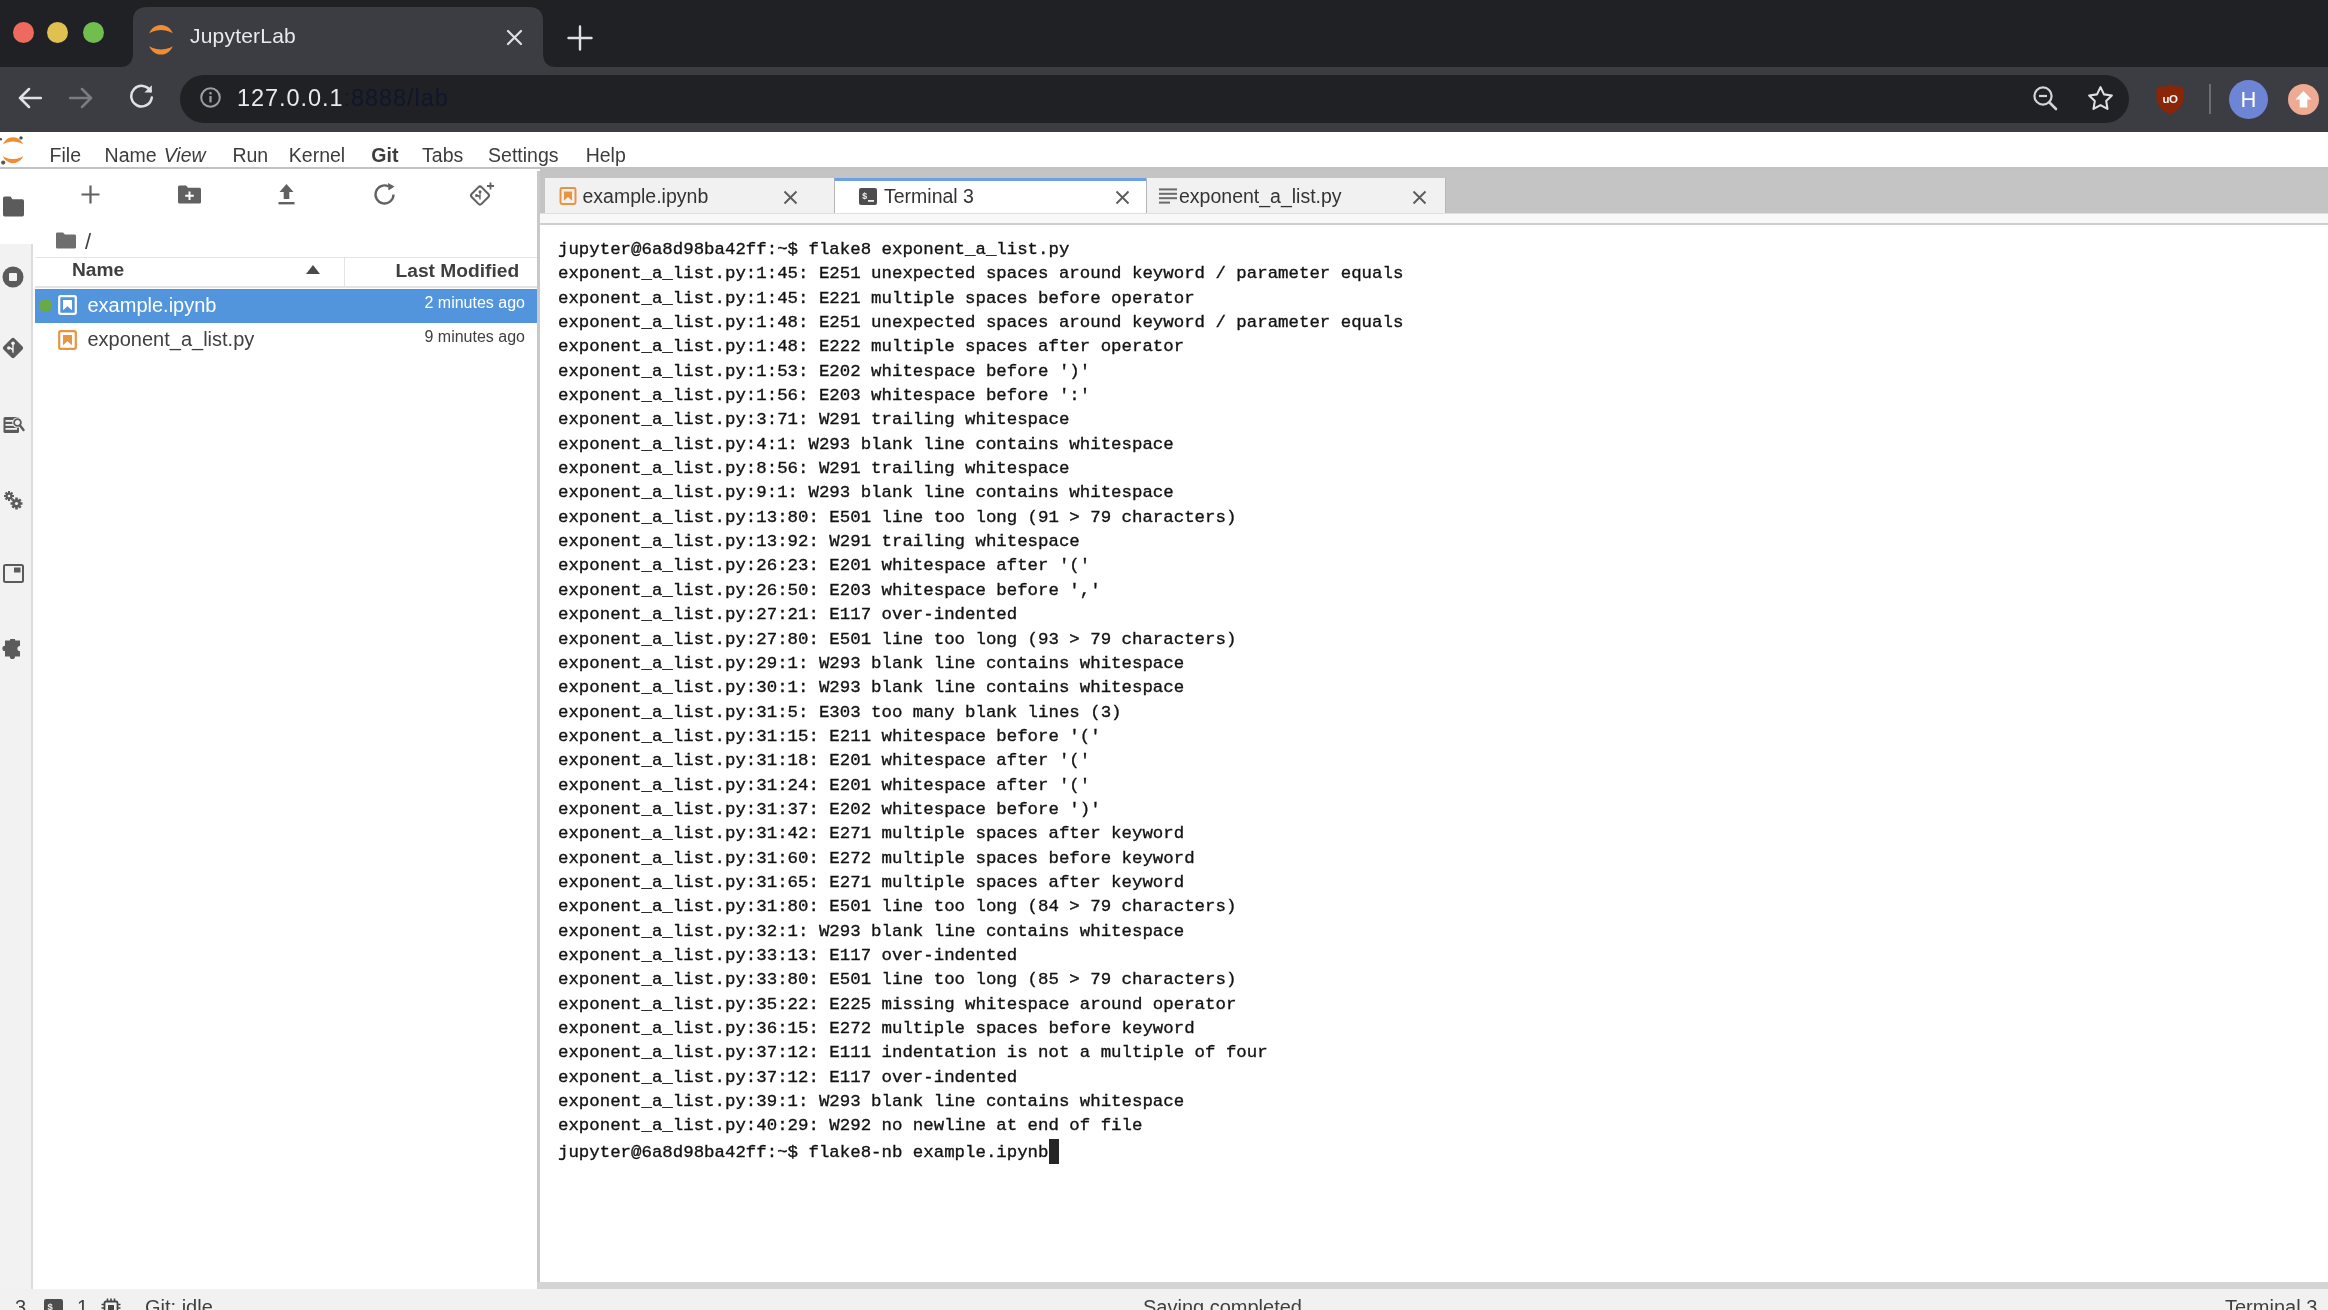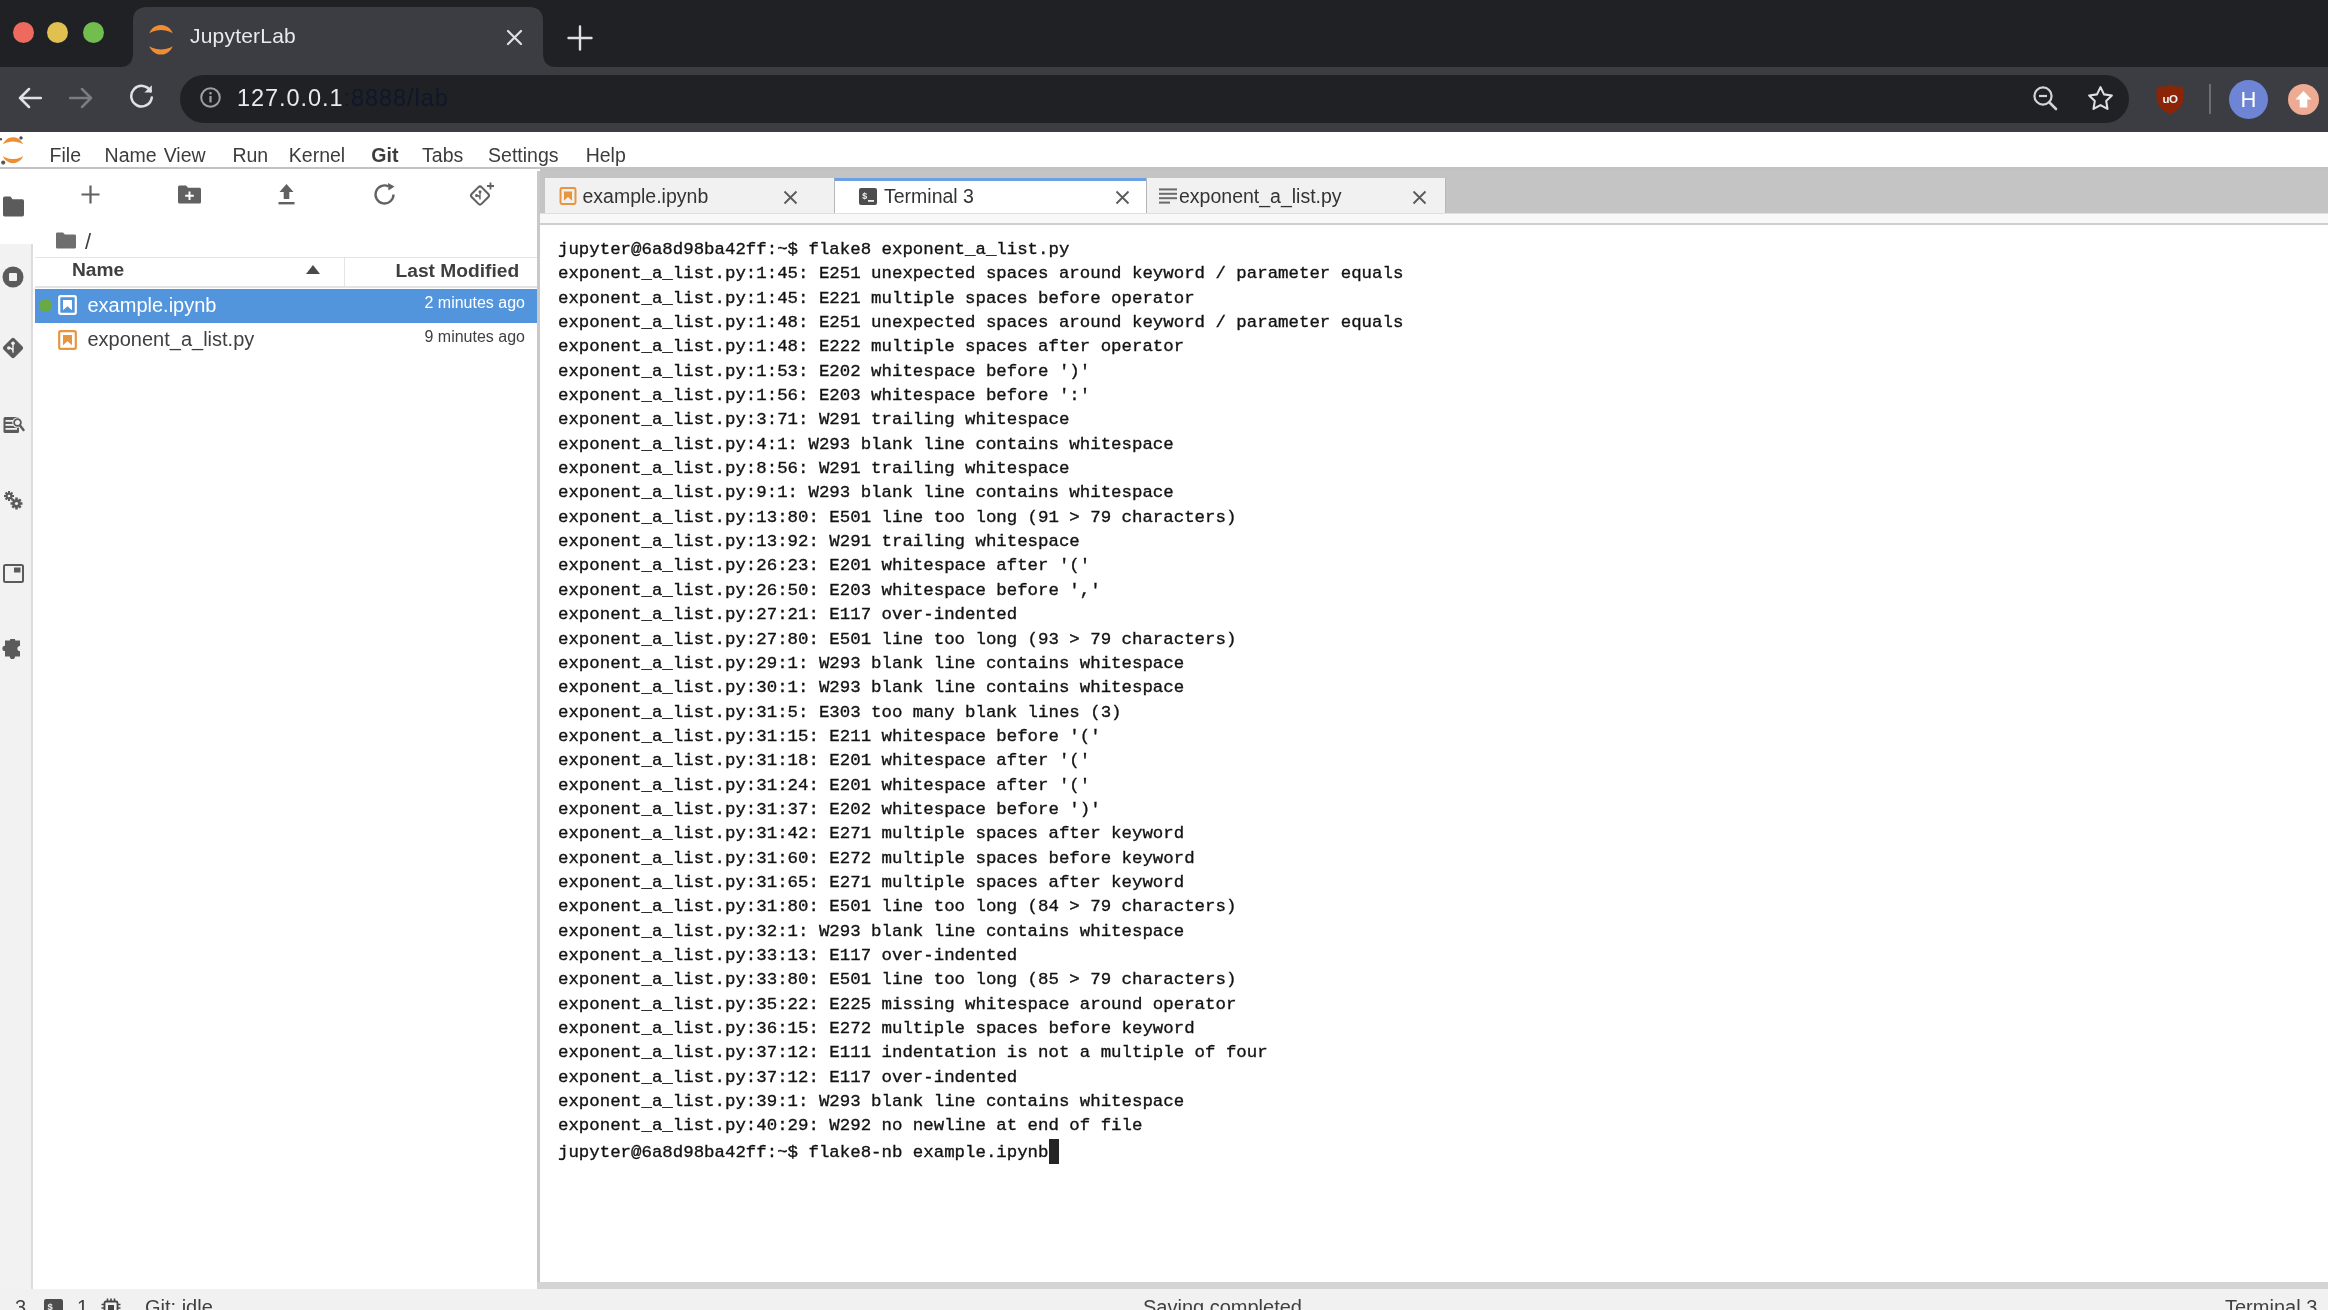--- a/index.html
+++ b/index.html
@@ -157,21 +157,21 @@
         </mask>
     </defs>
     <circle cx="13" cy="12" r="10.7" fill="#ef8d35" mask="url(#jm1)"></circle>
     <circle cx="13" cy="16.5" r="10.7" fill="#ef8d35" mask="url(#jm2)"></circle>
     <circle cx="21" cy="1.9" r="1.7" fill="#4a4a4a"></circle>
     <circle cx="0.9" cy="3.2" r="1.2" fill="#4a4a4a"></circle>
     <circle cx="3.2" cy="26.6" r="2.1" fill="#595959"></circle>
   </svg>
   <span class="mi" style="left:49.6px;">File</span>
   <span class="mi" style="left:104.6px;">Name</span>
-  <span class="mi" style="left:163.7px;">View</span>
+  <span class="mi" style="left:163.7px;font-style:italic;">View</span>
   <span class="mi" style="left:232.4px;">Run</span>
   <span class="mi" style="left:288.8px;">Kernel</span>
   <span class="mi" style="left:371.3px;font-weight:bold;">Git</span>
   <span class="mi" style="left:422.1px;">Tabs</span>
   <span class="mi" style="left:488.1px;">Settings</span>
   <span class="mi" style="left:585.7px;">Help</span>
 
   <div class="abs" id="actbar"></div>
   <div class="abs" id="actsel"></div>
 

